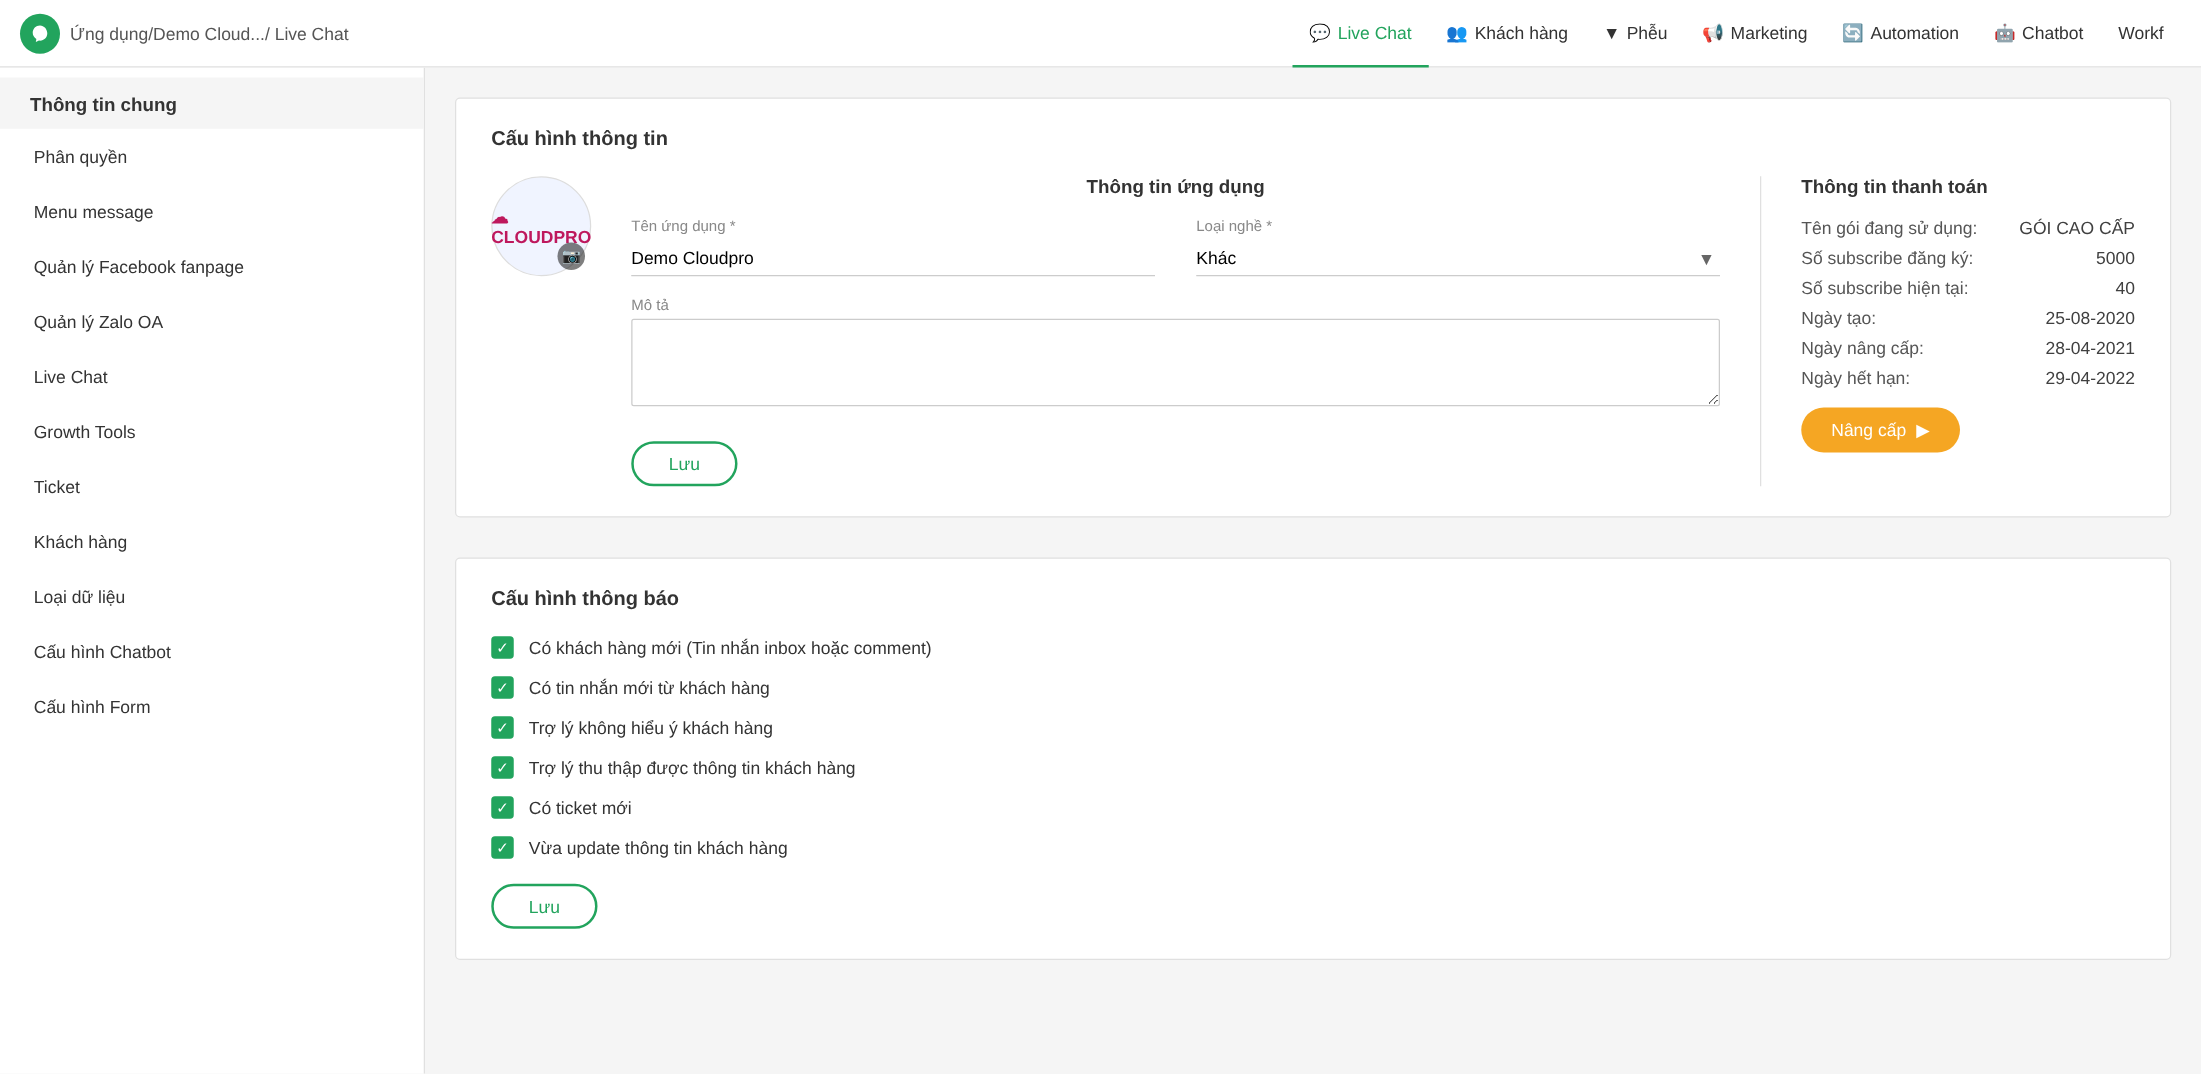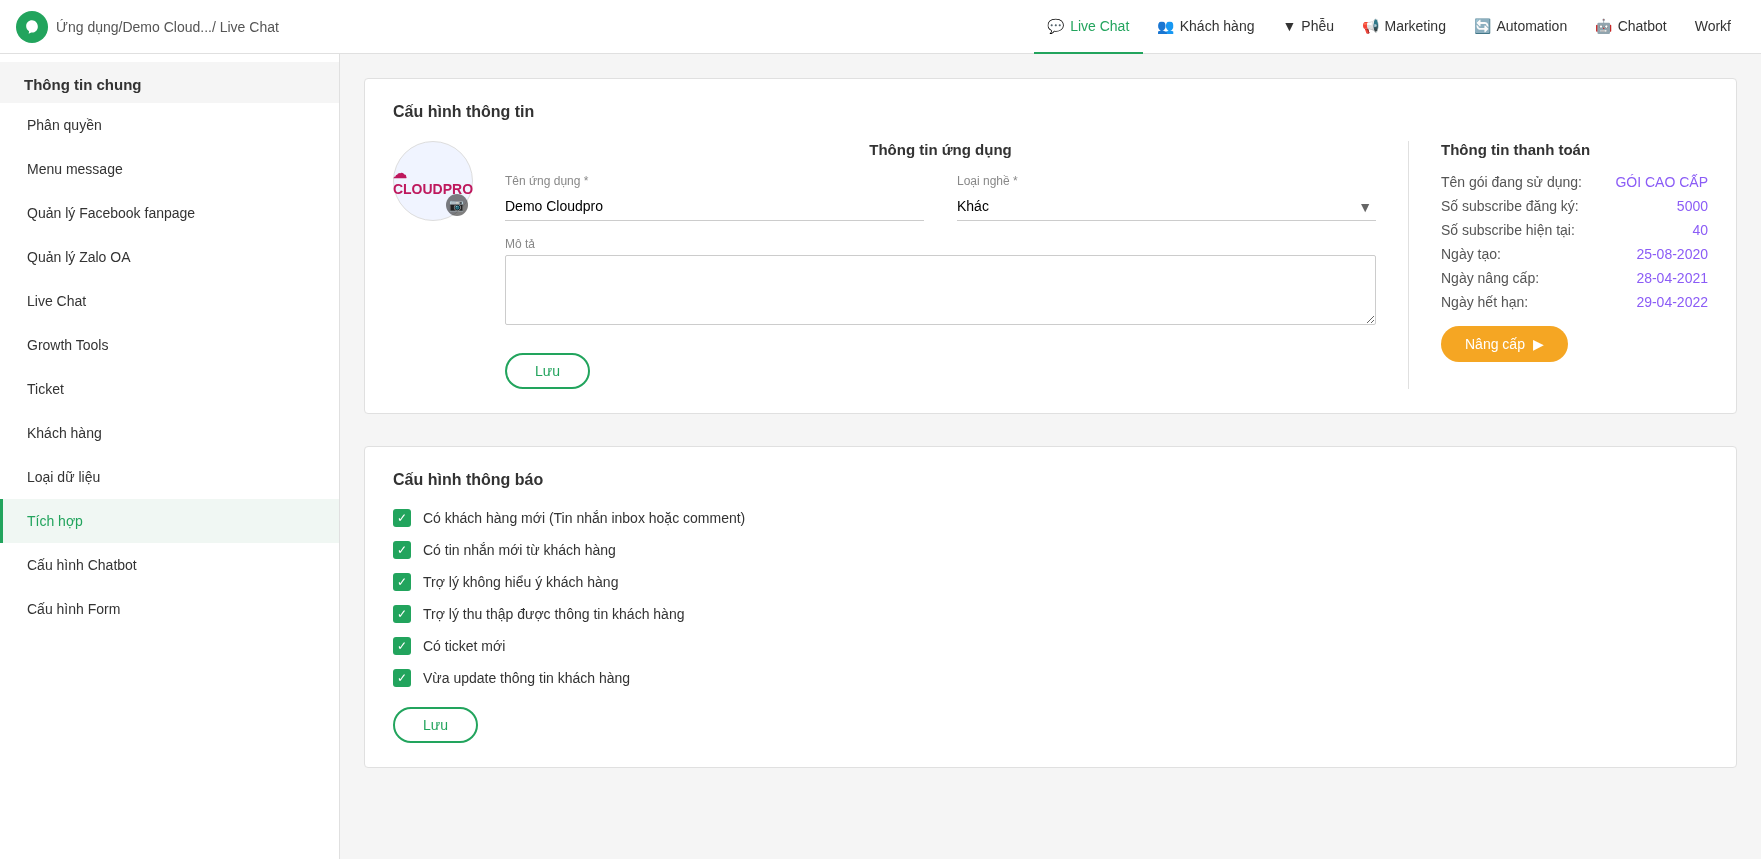--- a/index.html
+++ b/index.html
@@ -209,21 +209,21 @@
       font-weight: 600;
       margin-bottom: 16px;
     }
     .payment-row {
       display: flex;
       justify-content: space-between;
       margin-bottom: 8px;
       font-size: 14px;
     }
     .payment-label { color: #555; }
-    .payment-value { color: #8b5cf6; font-weight: 500; }
+    .payment-value { color: #404040; font-weight: 500; }
     .btn-upgrade {
       background: #f5a623;
       color: #fff;
       border: none;
       border-radius: 24px;
       padding: 10px 24px;
       font-size: 14px;
       cursor: pointer;
       margin-top: 16px;
       display: flex;
@@ -331,25 +331,20 @@
       <span>Growth Tools</span>
     </div>
     <div class="sidebar-item">
       <span>Ticket</span>
     </div>
     <div class="sidebar-item">
       <span>Khách hàng</span>
     </div>
     <div class="sidebar-item">
       <span>Loại dữ liệu</span>
-    </div>
-    <div class="sidebar-item active" style="position:relative;">
-      <span>Tích hợp</span>
-      
-      
     </div>
     <div class="sidebar-item">
       <span>Cấu hình Chatbot</span>
     </div>
     <div class="sidebar-item">
       <span>Cấu hình Form</span>
     </div>
   </aside>
 
   <main class="main">

